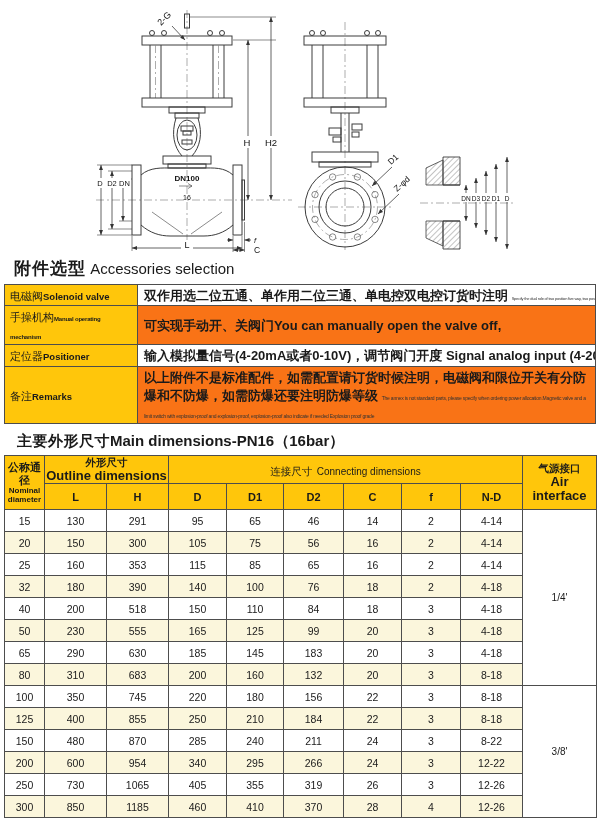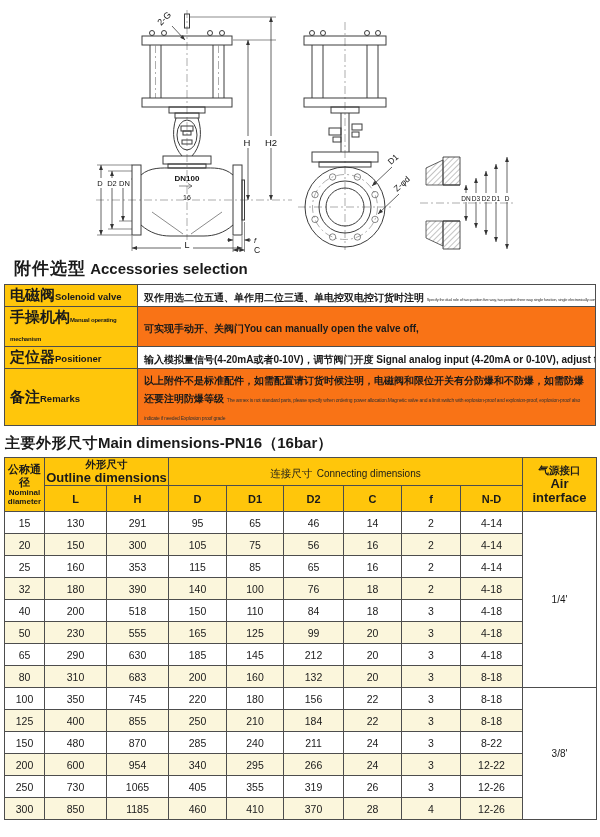--- a/index.html
+++ b/index.html
@@ -13,37 +13,37 @@
   .ln{stroke:#3c3c3c;fill:none;stroke-width:1;}
   .thin{stroke:#3c3c3c;fill:none;stroke-width:.6;}
   .cl{stroke:#8a8a8a;fill:none;stroke-width:.7;stroke-dasharray:8 3 2 3;}
   .dim{stroke:#3c3c3c;fill:none;stroke-width:.8;}
   .ext{stroke:#3c3c3c;fill:none;stroke-width:.6;}
   .lbl{font-family:"Liberation Sans",sans-serif;fill:#111;}
   .patch{fill:#ffffff;stroke:none;}
   
   .sec-title{margin:5px 0 4px 5px;height:22px;line-height:22px;white-space:nowrap;}
   .sec-title .zh{font-size:17px;font-weight:bold;letter-spacing:1px;padding-left:9px;}
-  .sec-title .en{font-size:15px;font-weight:bold;}
-  .sec-title2{margin:7px 0 4px 5px;height:20px;line-height:20px;white-space:nowrap;}
+  .sec-title .en{font-size:15px;font-weight:normal;}
+  .sec-title2{margin:7px 0 4px 17px;height:20px;line-height:20px;white-space:nowrap;}
   .sec-title2 .zh{font-size:15px;font-weight:bold;letter-spacing:.5px;}
   .sec-title2 .en{font-size:15px;font-weight:bold;}
   
   table{border-collapse:collapse;table-layout:fixed;margin-left:4px;width:592px;}
   td,th{border:1px solid #4d4d4d;padding:0;}
   
   .acc td{vertical-align:middle;}
   .acc .label-cell{background:#ffc60b;width:122px;padding:1px 5px;height:18px;}
-  .acc .label-cell .zh{font-size:15px;font-weight:bold;}
+  .acc .label-cell .zh{font-size:11px;font-weight:normal;}
   .acc .label-cell .en{font-size:9.5px;font-weight:bold;}
   .acc .label-cell .en.small{font-size:6px;letter-spacing:-.2px;}
   .acc .content-cell{padding:1px 6px;background:#ffffff;}
   .acc .content-cell.cream{background:#f97316;}
   .acc .content-cell.nw{white-space:nowrap;overflow:hidden;}
-  .acc .main-text{font-size:10px;font-weight:bold;line-height:1.25;}
+  .acc .main-text{font-size:13px;font-weight:bold;line-height:1.25;}
   .acc .tiny{font-size:4px;letter-spacing:-.2px;font-weight:normal;color:#333;}
   .acc .tiny.remark{font-size:5px;display:inline;}
   
   .dims th{background:#ffc60b;font-weight:bold;text-align:center;vertical-align:middle;}
   .dims .h-zh{font-size:10.5px;font-weight:bold;display:block;line-height:1.2;}
   .dims .h-en{font-size:13px;font-weight:bold;display:block;line-height:1.1;}
   .dims .hrow1 th{height:27px;}
   .dims .hrow2 th{height:25px;font-size:11px;}
   .dims td{height:21px;text-align:center;font-size:10.5px;background:#ffffff;}
   .dims tr.cream td{background:#fbf6dc;}
@@ -357,21 +357,21 @@
         <td>20</td>
         <td>3</td>
         <td>4-18</td>
       </tr>
       <tr>
         <td>65</td>
         <td>290</td>
         <td>630</td>
         <td>185</td>
         <td>145</td>
-        <td>212</td>
+        <td>183</td>
         <td>20</td>
         <td>3</td>
         <td>4-18</td>
       </tr>
       <tr class="cream">
         <td>80</td>
         <td>310</td>
         <td>683</td>
         <td>200</td>
         <td>160</td>

